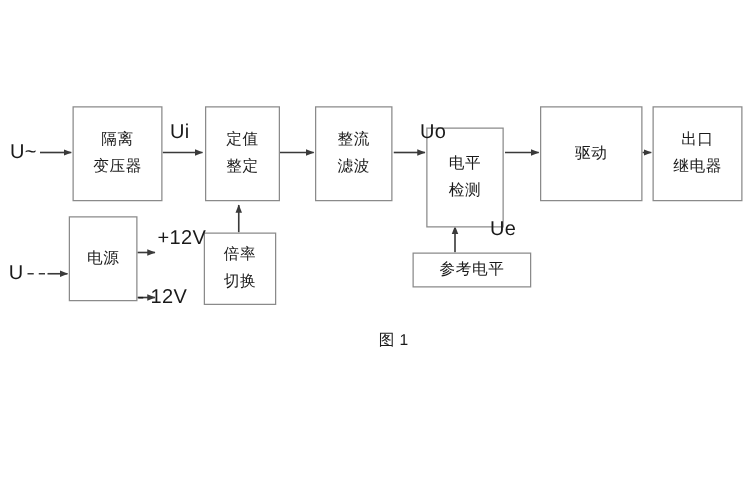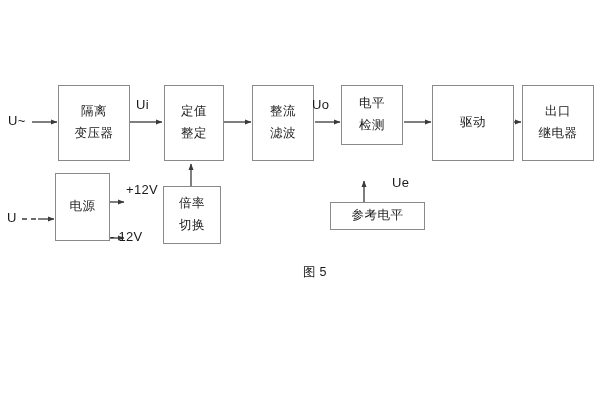--- a/index.html
+++ b/index.html
@@ -20,21 +20,21 @@
     color:#1a1a1a;
     font-size:12.5px;
     line-height:1.75;
     letter-spacing:0.5px;
   }
   .block .ln{display:block;white-space:nowrap;}
 
   .lbl{
     position:absolute;
     color:#1a1a1a;
-    font-size:13px;
+    font-size:16px;
     white-space:nowrap;
     letter-spacing:0.3px;
   }
   .lbl.cap{font-size:12.5px;}
 
   
   #wires{position:absolute;left:0;top:0;width:600px;height:400px;pointer-events:none;}
 </style>
 </head>
 <body>
@@ -84,21 +84,21 @@
   <div class="block" style="left:252px;top:85px;width:62px;height:76px;">
     <span class="ln">整流</span>
     <span class="ln">滤波</span>
   </div>
 
   <div class="block" style="left:164px;top:85px;width:60px;height:76px;">
     <span class="ln">定值</span>
     <span class="ln">整定</span>
   </div>
 
-  <div class="block" style="left:341px;top:85px;width:62px;height:60px;">
+  <div class="block" style="left:341px;top:102px;width:62px;height:80px;">
     <span class="ln">电平</span>
     <span class="ln">检测</span>
   </div>
 
   <div class="block" style="left:432px;top:85px;width:82px;height:76px;">
     <span class="ln">驱动</span>
   </div>
 
   <div class="block" style="left:522px;top:85px;width:72px;height:76px;">
     <span class="ln">出口</span>
@@ -117,23 +117,23 @@
   <div class="block" style="left:330px;top:202px;width:95px;height:28px;">
     <span class="ln">参考电平</span>
   </div>
 
   <div class="lbl" style="left:8px;top:113px;">U~</div>
 
   <div class="lbl" style="left:7px;top:210px;">U</div>
 
   <div class="lbl" style="left:136px;top:97px;">Ui</div>
 
-  <div class="lbl" style="left:312px;top:97px;">Uo</div>
+  <div class="lbl" style="left:336px;top:97px;">Uo</div>
 
   <div class="lbl" style="left:392px;top:175px;">Ue</div>
 
   <div class="lbl" style="left:126px;top:182px;">+12V</div>
 
   <div class="lbl" style="left:110px;top:229px;">- 12V</div>
 
-  <div class="lbl cap" style="left:303px;top:264px;">图 5</div>
+  <div class="lbl cap" style="left:303px;top:264px;">图 1</div>
 
 </div>
 
 </body></html>

